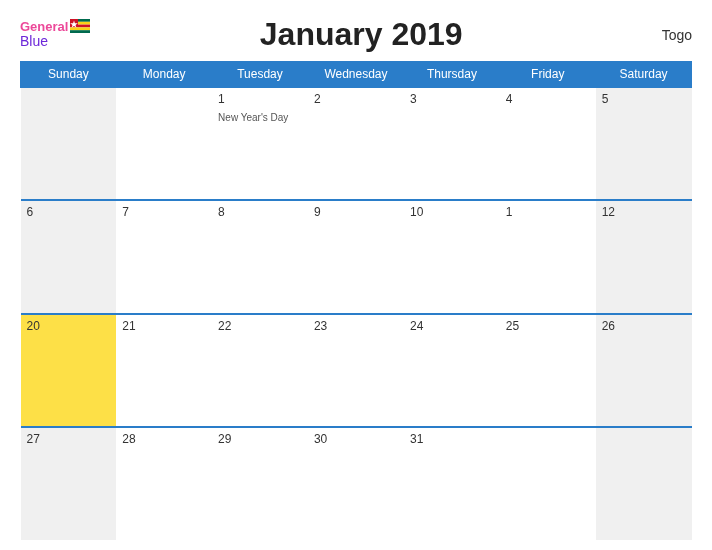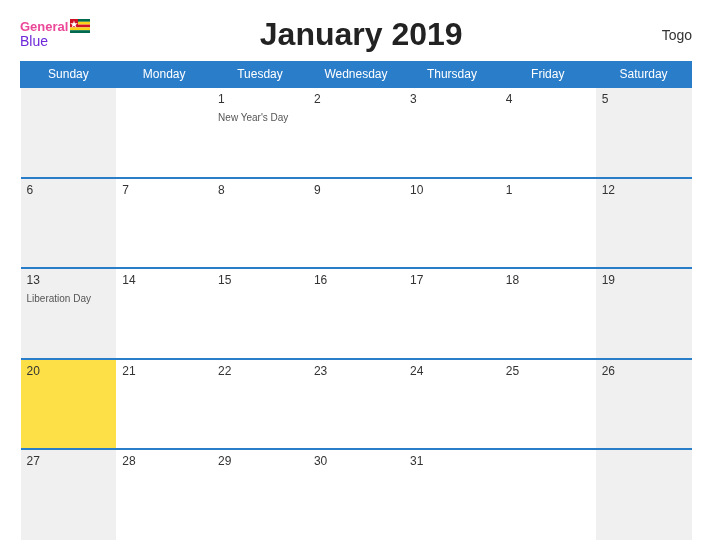--- a/index.html
+++ b/index.html
@@ -180,44 +180,20 @@
             <span class="day-num">10</span>
           </td>
           <td>
             <span class="day-num">1</span>
           </td>
           <td style="background-color: rgb(240, 240, 240);">
             <span class="day-num">12</span>
           </td>
         </tr>
         <tr>
-          <td style="background-color: rgb(240, 240, 240);">
-            <span class="day-num">13</span>
-            <span class="holiday-label">Liberation Day</span>
-          </td>
-          <td>
-            <span class="day-num">14</span>
-          </td>
-          <td>
-            <span class="day-num">15</span>
-          </td>
-          <td>
-            <span class="day-num">16</span>
-          </td>
-          <td>
-            <span class="day-num">17</span>
-          </td>
-          <td>
-            <span class="day-num">18</span>
-          </td>
-          <td style="background-color: rgb(240, 240, 240);">
-            <span class="day-num">19</span>
-          </td>
-        </tr>
-        <tr>
           <td style="background-color: #fde047;">
             <span class="day-num">20</span>
           </td>
           <td>
             <span class="day-num">21</span>
           </td>
           <td>
             <span class="day-num">22</span>
           </td>
           <td>

